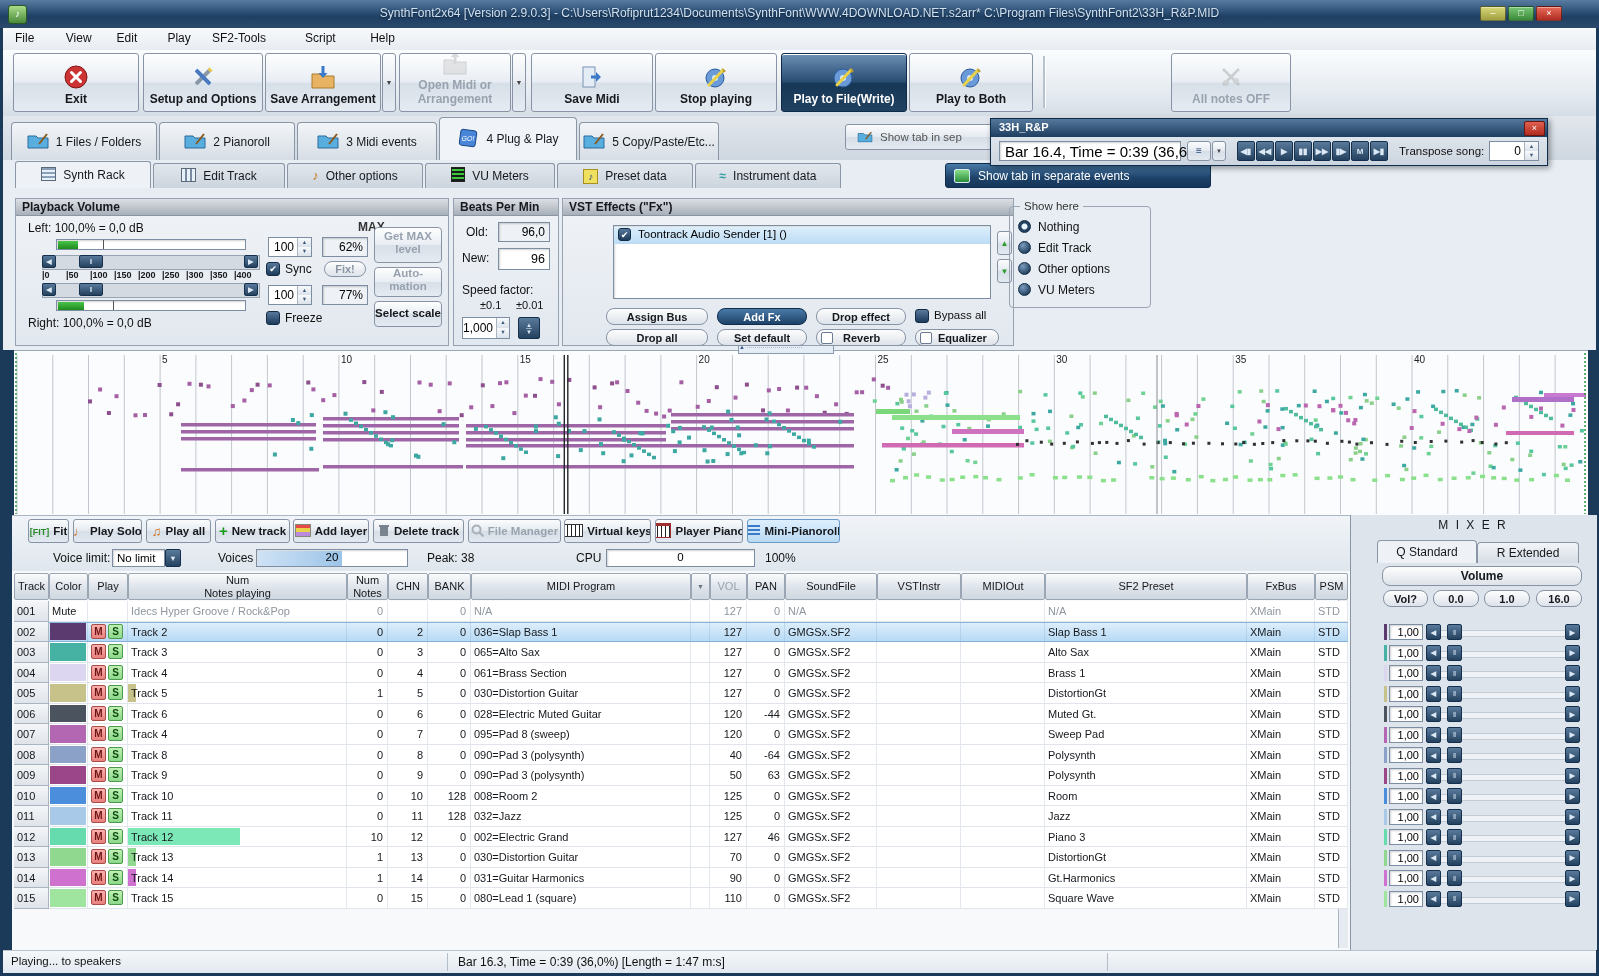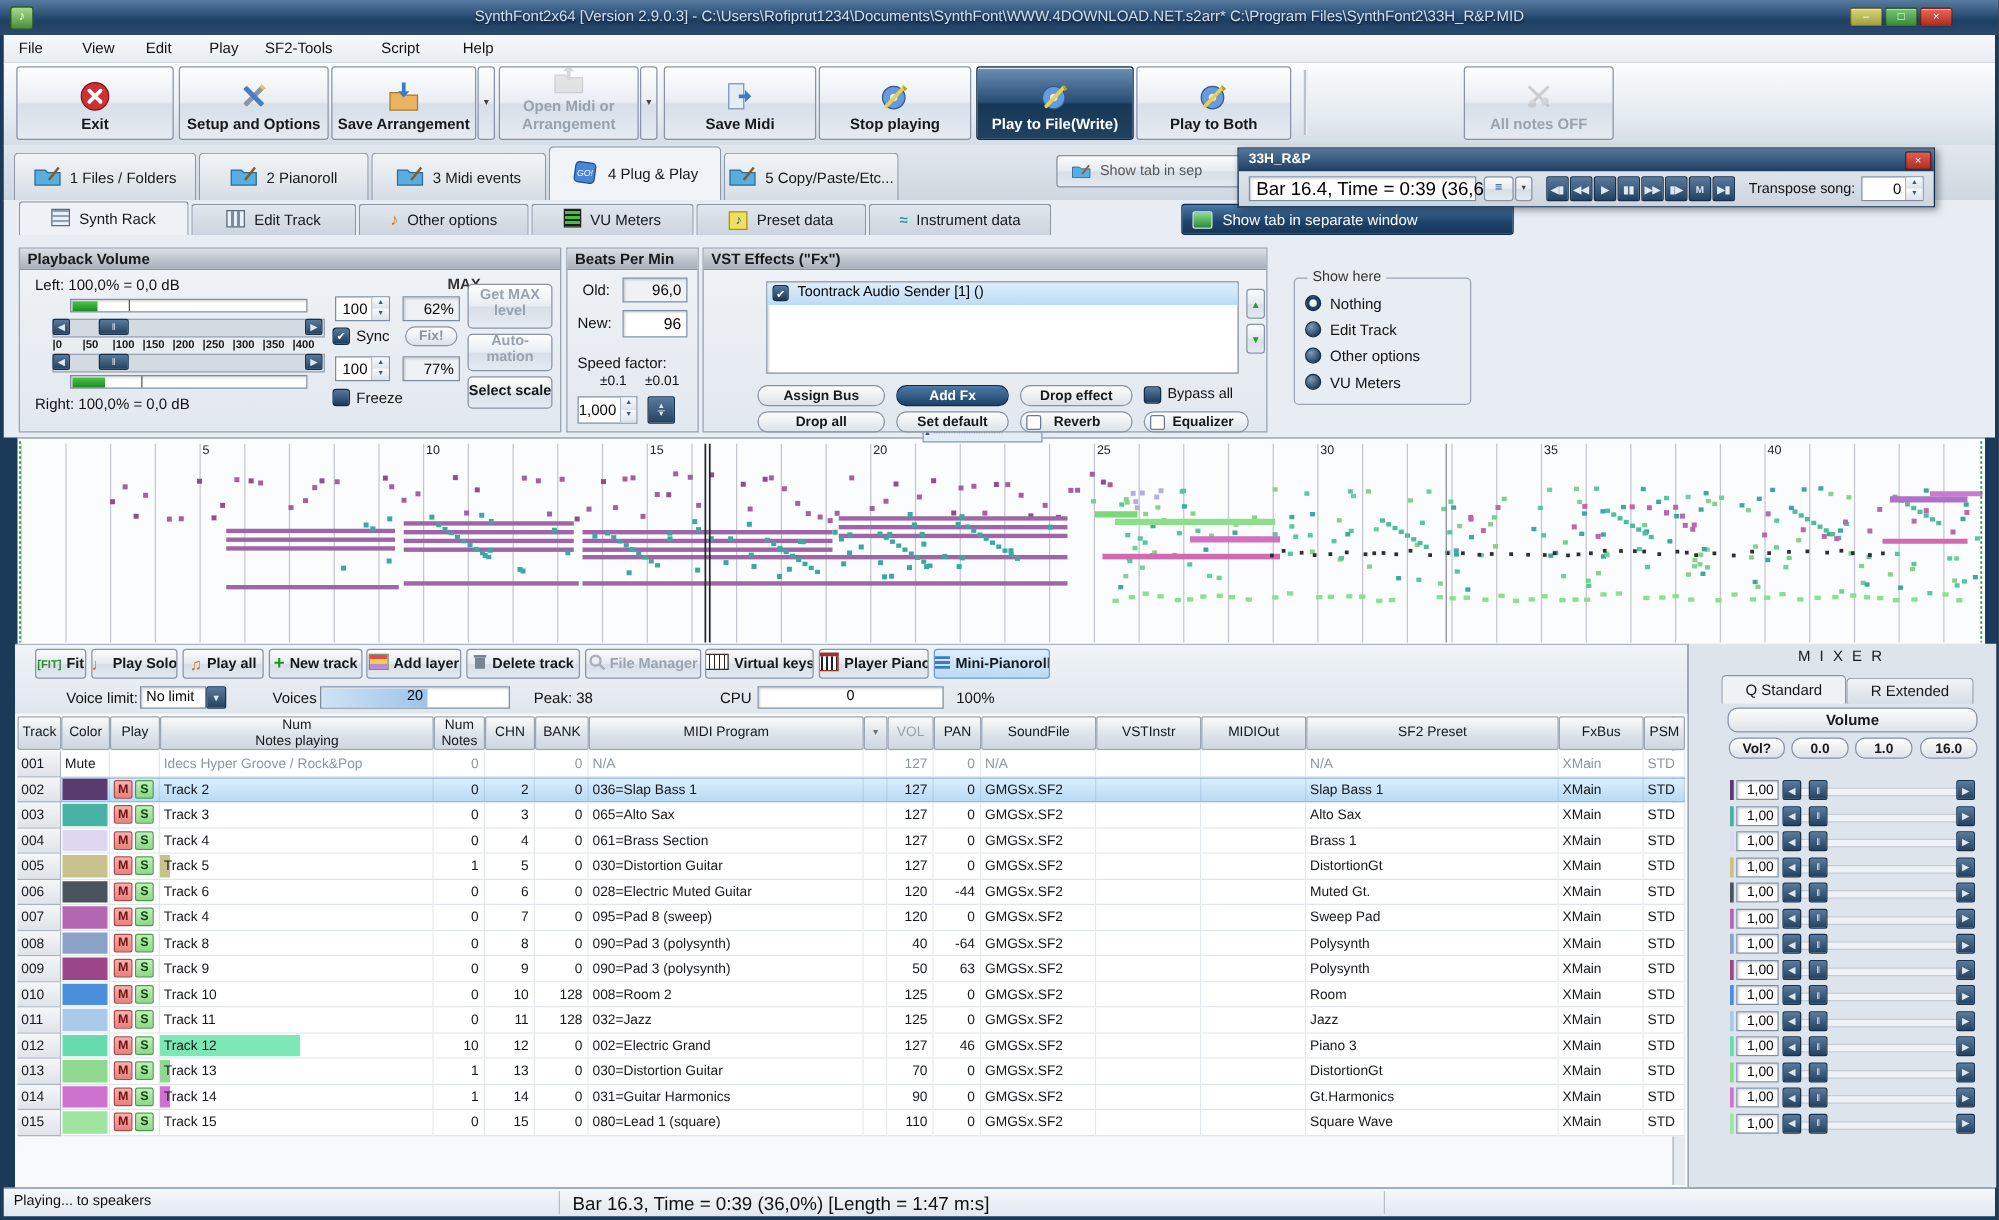--- a/index.html
+++ b/index.html
@@ -827,21 +827,21 @@
         <span style="position: absolute; left: 0px; top: 1px; width: 100%; text-align: center; font-size: 11.5px;">0</span>
       </div>
       <span class="tx" style="position: absolute; left: 753px; top: 35px;">100%</span>
     </div>
   <div class="abs" id="mixerarea" style="left:1350px;top:515px;width:246px;height:435px;background:#dde4ec;border-left:1px solid #8a96a6"></div>
   <div class="abs" id="tablewrap" style="left:12px;top:571px;width:1338px;height:379px;background:#f7f9fb"></div>
   <div class="abs" style="left:1338px;top:573px;width:9px;height:375px;background:#e6ebf1;border-left:1px solid #aab4c0"></div>
   <div class="abs" id="statusbar" style="left:3px;top:950px;width:1593px;height:22px;background:linear-gradient(#f5f8fa,#e2e8ef);border-top:1px solid #b8c2cc">
     <span class="abs tx" style="left:8px;top:4px;font-size:11.5px">Playing... to speakers</span>
     <span class="abs" style="left:444px;top:2px;width:1px;height:18px;background:#b4bec8"></span>
-    <span class="abs tx" style="left:455px;top:4px;font-size:15px">Bar 16.3, Time = 0:39 (36,0%) [Length = 1:47 m:s]</span>
+    <span class="abs tx" style="left:455px;top:4px;font-size:12px">Bar 16.3, Time = 0:39 (36,0%) [Length = 1:47 m:s]</span>
     <span class="abs" style="left:1104px;top:2px;width:1px;height:18px;background:#b4bec8"></span>
   </div>
 <div class="tab act" style="position: absolute; left: 15px; top: 161px; width: 136px; height: 27px; border-radius: 3px 3px 0px 0px; font-size: 12px; background: rgb(238, 242, 247);">
       <span><span style="display:inline-block;width:13px;height:12px;border:1px solid #5a6a7c;background:repeating-linear-gradient(0deg,#e8f0f8 0 2px,#8aa0b8 2px 4px)"></span></span>
       <span>Synth Rack</span>
     </div>
     <div class="tab" style="position: absolute; left: 153px; top: 163px; width: 132px; height: 25px; border-radius: 3px 3px 0px 0px; font-size: 12px; background: linear-gradient(rgb(226, 231, 237), rgb(204, 212, 221));">
       <span><span style="display:inline-block;width:13px;height:12px;border:1px solid #5a6a7c;background:repeating-linear-gradient(90deg,#e8f0f8 0 3px,#7a8aa0 3px 5px)"></span></span>
       <span>Edit Track</span>
     </div>
@@ -856,21 +856,21 @@
     <div class="tab" style="position: absolute; left: 557px; top: 163px; width: 136px; height: 25px; border-radius: 3px 3px 0px 0px; font-size: 12px; background: linear-gradient(rgb(226, 231, 237), rgb(204, 212, 221));">
       <span><span style="display:inline-block;width:13px;height:13px;background:#f0e060;border:1px solid #a89020;color:#304a80;font-size:10px;line-height:13px;text-align:center">♪</span></span>
       <span>Preset data</span>
     </div>
     <div class="tab" style="position: absolute; left: 695px; top: 163px; width: 146px; height: 25px; border-radius: 3px 3px 0px 0px; font-size: 12px; background: linear-gradient(rgb(226, 231, 237), rgb(204, 212, 221));">
       <span><span style="color:#2a9aa0;font-size:12px;font-weight:bold">≈</span></span>
       <span>Instrument data</span>
     </div>
     <div style="position: absolute; left: 945px; top: 163px; width: 256px; height: 23px; z-index: 6; border: 1px solid rgb(14, 44, 76); border-radius: 3px; background: linear-gradient(rgb(74, 122, 168), rgb(29, 66, 104) 60%, rgb(22, 54, 90)); display: flex; align-items: center; gap: 8px; padding-left: 8px; color: rgb(255, 255, 255); font-size: 12px;">
       <span style="width: 14px; height: 12px; background: linear-gradient(rgb(138, 224, 138), rgb(42, 138, 58)); border: 1px solid rgb(216, 232, 240); border-radius: 2px;"></span>
-      <span>Show tab in separate window</span>
+      <span>Show tab in separate events</span>
     </div>
     <div style="position: absolute; left: 990px; top: 118px; width: 556px; height: 46px; z-index: 10; border: 1px solid rgb(14, 44, 76); background: linear-gradient(rgb(233, 238, 243), rgb(204, 213, 223)); box-shadow: rgba(0, 0, 0, 0.4) 2px 2px 6px;">
       <div style="position: absolute; left: 0px; top: 0px; width: 556px; height: 18px; background: linear-gradient(rgb(84, 120, 156), rgb(30, 62, 96));">
         <span style="position: absolute; left: 8px; top: 2px; font-size: 11px; font-weight: bold; color: rgb(255, 255, 255);">33H_R&amp;P</span>
         <div style="position: absolute; left: 533px; top: 2px; width: 19px; height: 13px; background: linear-gradient(rgb(224, 96, 80), rgb(176, 44, 32)); border: 1px solid rgb(112, 20, 16); border-radius: 2px; color: rgb(255, 255, 255); font-size: 9px; text-align: center; line-height: 12px;">×</div>
       </div>
       <div class="inset" style="position: absolute; left: 8px; top: 22px; width: 182px; height: 20px; font-size: 15px; line-height: 19px; padding-left: 5px; white-space: nowrap;">Bar 16.4, Time = 0:39 (36,6%)</div>
       <div class="sbtn" style="position: absolute; left: 196px; top: 22px; width: 24px; height: 20px;">
         <span style="color:#2a4a7c;font-size:10px;line-height:10px">≡</span>
       </div>
@@ -1003,21 +1003,21 @@
       <div class="pillb" style="position: absolute; left: 154px; top: 130px; width: 90px; height: 17px;">Set default</div>
       <div class="pillb" style="position: absolute; left: 253px; top: 130px; width: 90px; height: 17px; justify-content: flex-start; padding-left: 4px; gap: 10px;">
         <span class="cbw"></span>
         <span>Reverb</span>
       </div>
       <div class="pillb" style="position: absolute; left: 352px; top: 130px; width: 84px; height: 17px; justify-content: flex-start; padding-left: 4px; gap: 6px;">
         <span class="cbw"></span>
         <span>Equalizer</span>
       </div>
     </div>
-    <div style="position: absolute; left: 1035px; top: 206px; width: 140px; height: 100px; border: 1px solid rgb(154, 164, 178); border-radius: 4px; margin-top: 16px;">
+    <div style="position: absolute; left: 1009px; top: 206px; width: 140px; height: 100px; border: 1px solid rgb(154, 164, 178); border-radius: 4px;">
       <span style="position: absolute; left: 10px; top: -7px; background: rgb(231, 237, 243); padding: 0px 4px; font-size: 11.5px; color: rgb(51, 51, 51);">Show here</span>
       <div style="position: absolute; left: 8px; top: 12px; width: 126px; height: 16px;">
         <div class="radio on" style="position: absolute; left: 0px; top: 1px;"></div>
         <span class="tx" style="position: absolute; left: 20px; top: 1px;">Nothing</span>
       </div>
       <div style="position: absolute; left: 8px; top: 33px; width: 126px; height: 16px;">
         <div class="radio" style="position: absolute; left: 0px; top: 1px;"></div>
         <span class="tx" style="position: absolute; left: 20px; top: 1px;">Edit Track</span>
       </div>
       <div style="position: absolute; left: 8px; top: 54px; width: 126px; height: 16px;">

